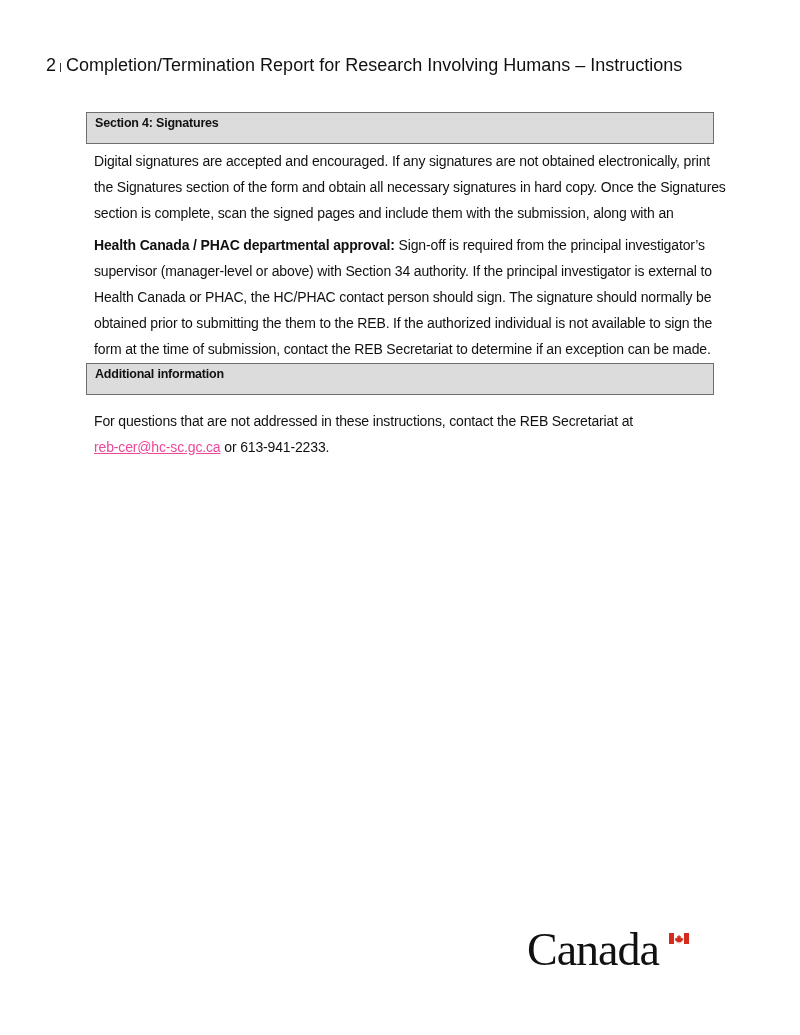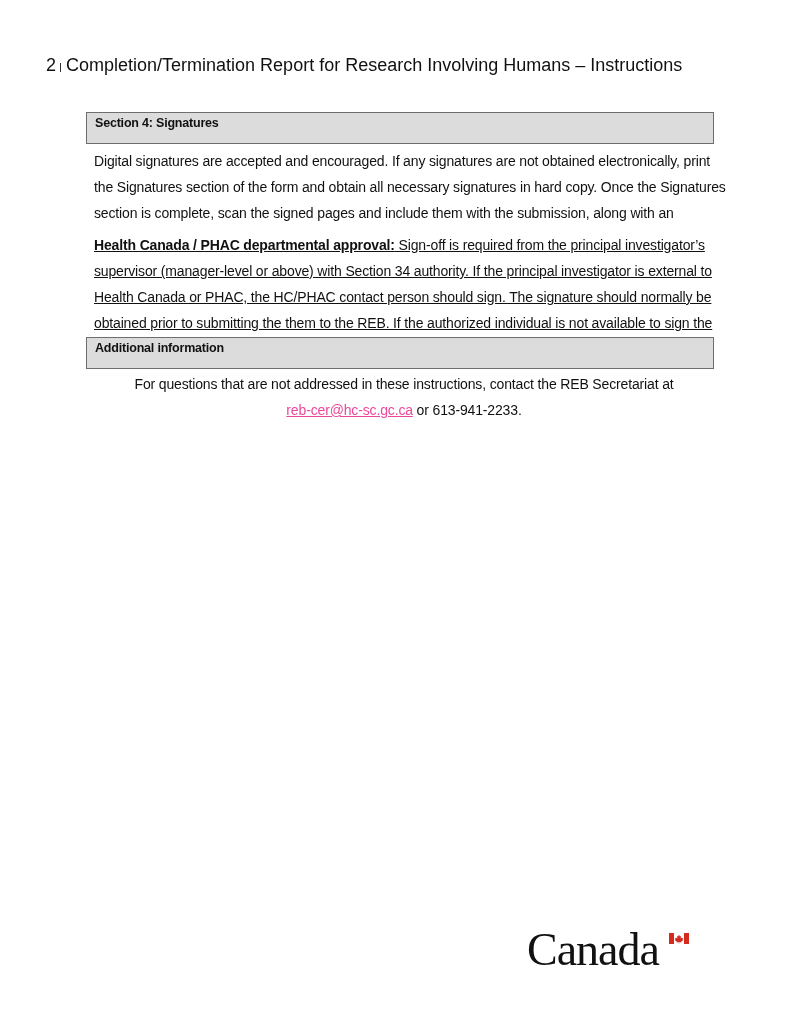--- a/index.html
+++ b/index.html
@@ -58,22 +58,22 @@
       font-size: 14px;
       line-height: 26px;
       color: #111;
       letter-spacing: -0.15px;
     }
     .para .line {
       display: block;
       white-space: nowrap;
     }
     .p1 { margin-top: 4px; }
-    .p2 { margin-top: 6px; text-decoration: underline; }
-    .p3 { margin-top: 2px; text-align: center; }
+    .p2 { margin-top: 6px; }
+    .p3 { margin-top: 13px; }
     .bold { font-weight: bold; }
     .link {
       color: #ec4899;
       text-decoration: underline;
     }
     .canada-wordmark {
       position: absolute;
       left: 527px;
       top: 926px;
       width: 165px;
@@ -112,20 +112,21 @@
     <span class="line">Digital signatures are accepted and encouraged. If any signatures are not obtained electronically, print</span>
     <span class="line">the Signatures section of the form and obtain all necessary signatures in hard copy. Once the Signatures</span>
     <span class="line">section is complete, scan the signed pages and include them with the submission, along with an</span>
   </p>
 
   <p class="para p2">
     <span class="line"><span class="bold">Health Canada / PHAC departmental approval:</span><span> Sign-off is required from the principal investigator’s</span></span>
     <span class="line">supervisor (manager-level or above) with Section 34 authority. If the principal investigator is external to</span>
     <span class="line">Health Canada or PHAC, the HC/PHAC contact person should sign. The signature should normally be</span>
     <span class="line">obtained prior to submitting the them to the REB. If the authorized individual is not available to sign the</span>
+    <span class="line">form at the time of submission, contact the REB Secretariat to determine if an exception can be made.</span>
   </p>
 
   <div class="section-header" style="margin-top:1px;">Additional information</div>
 
   <p class="para p3">
     <span class="line">For questions that are not addressed in these instructions, contact the REB Secretariat at</span>
     <span class="line"><a class="link" href="#">reb-cer@hc-sc.gc.ca</a><span> or 613-941-2233.</span></span>
   </p>
 
 </div>

